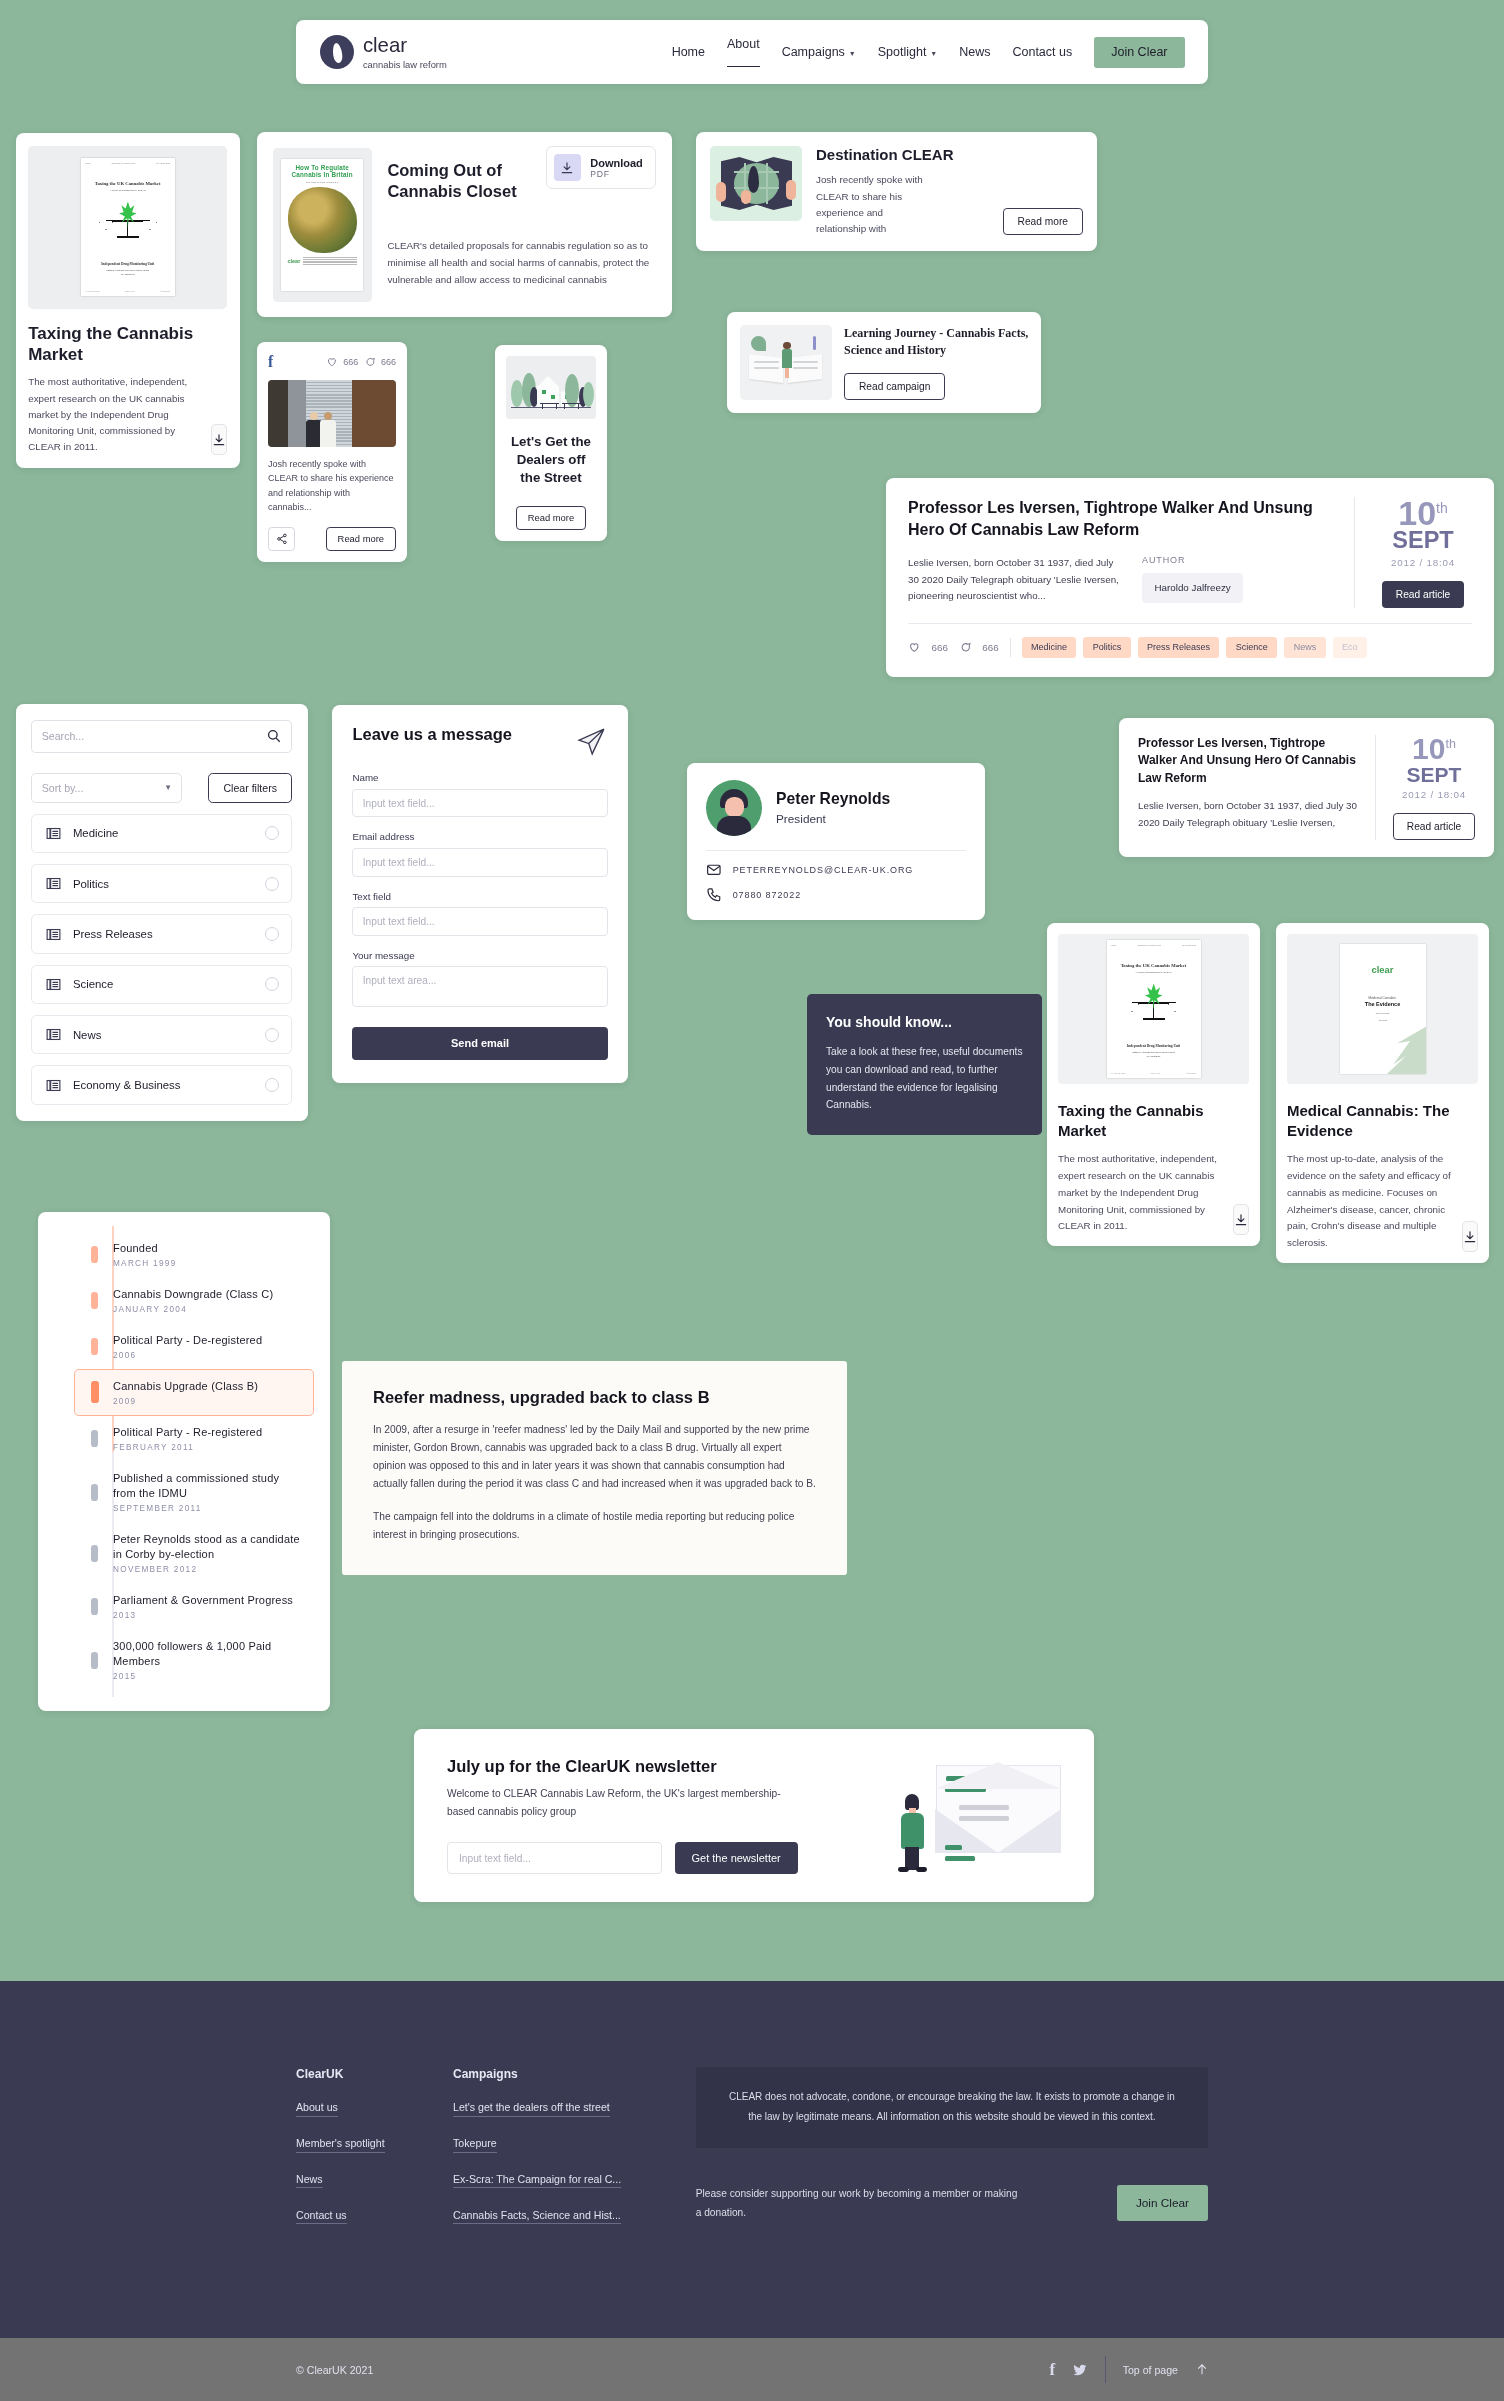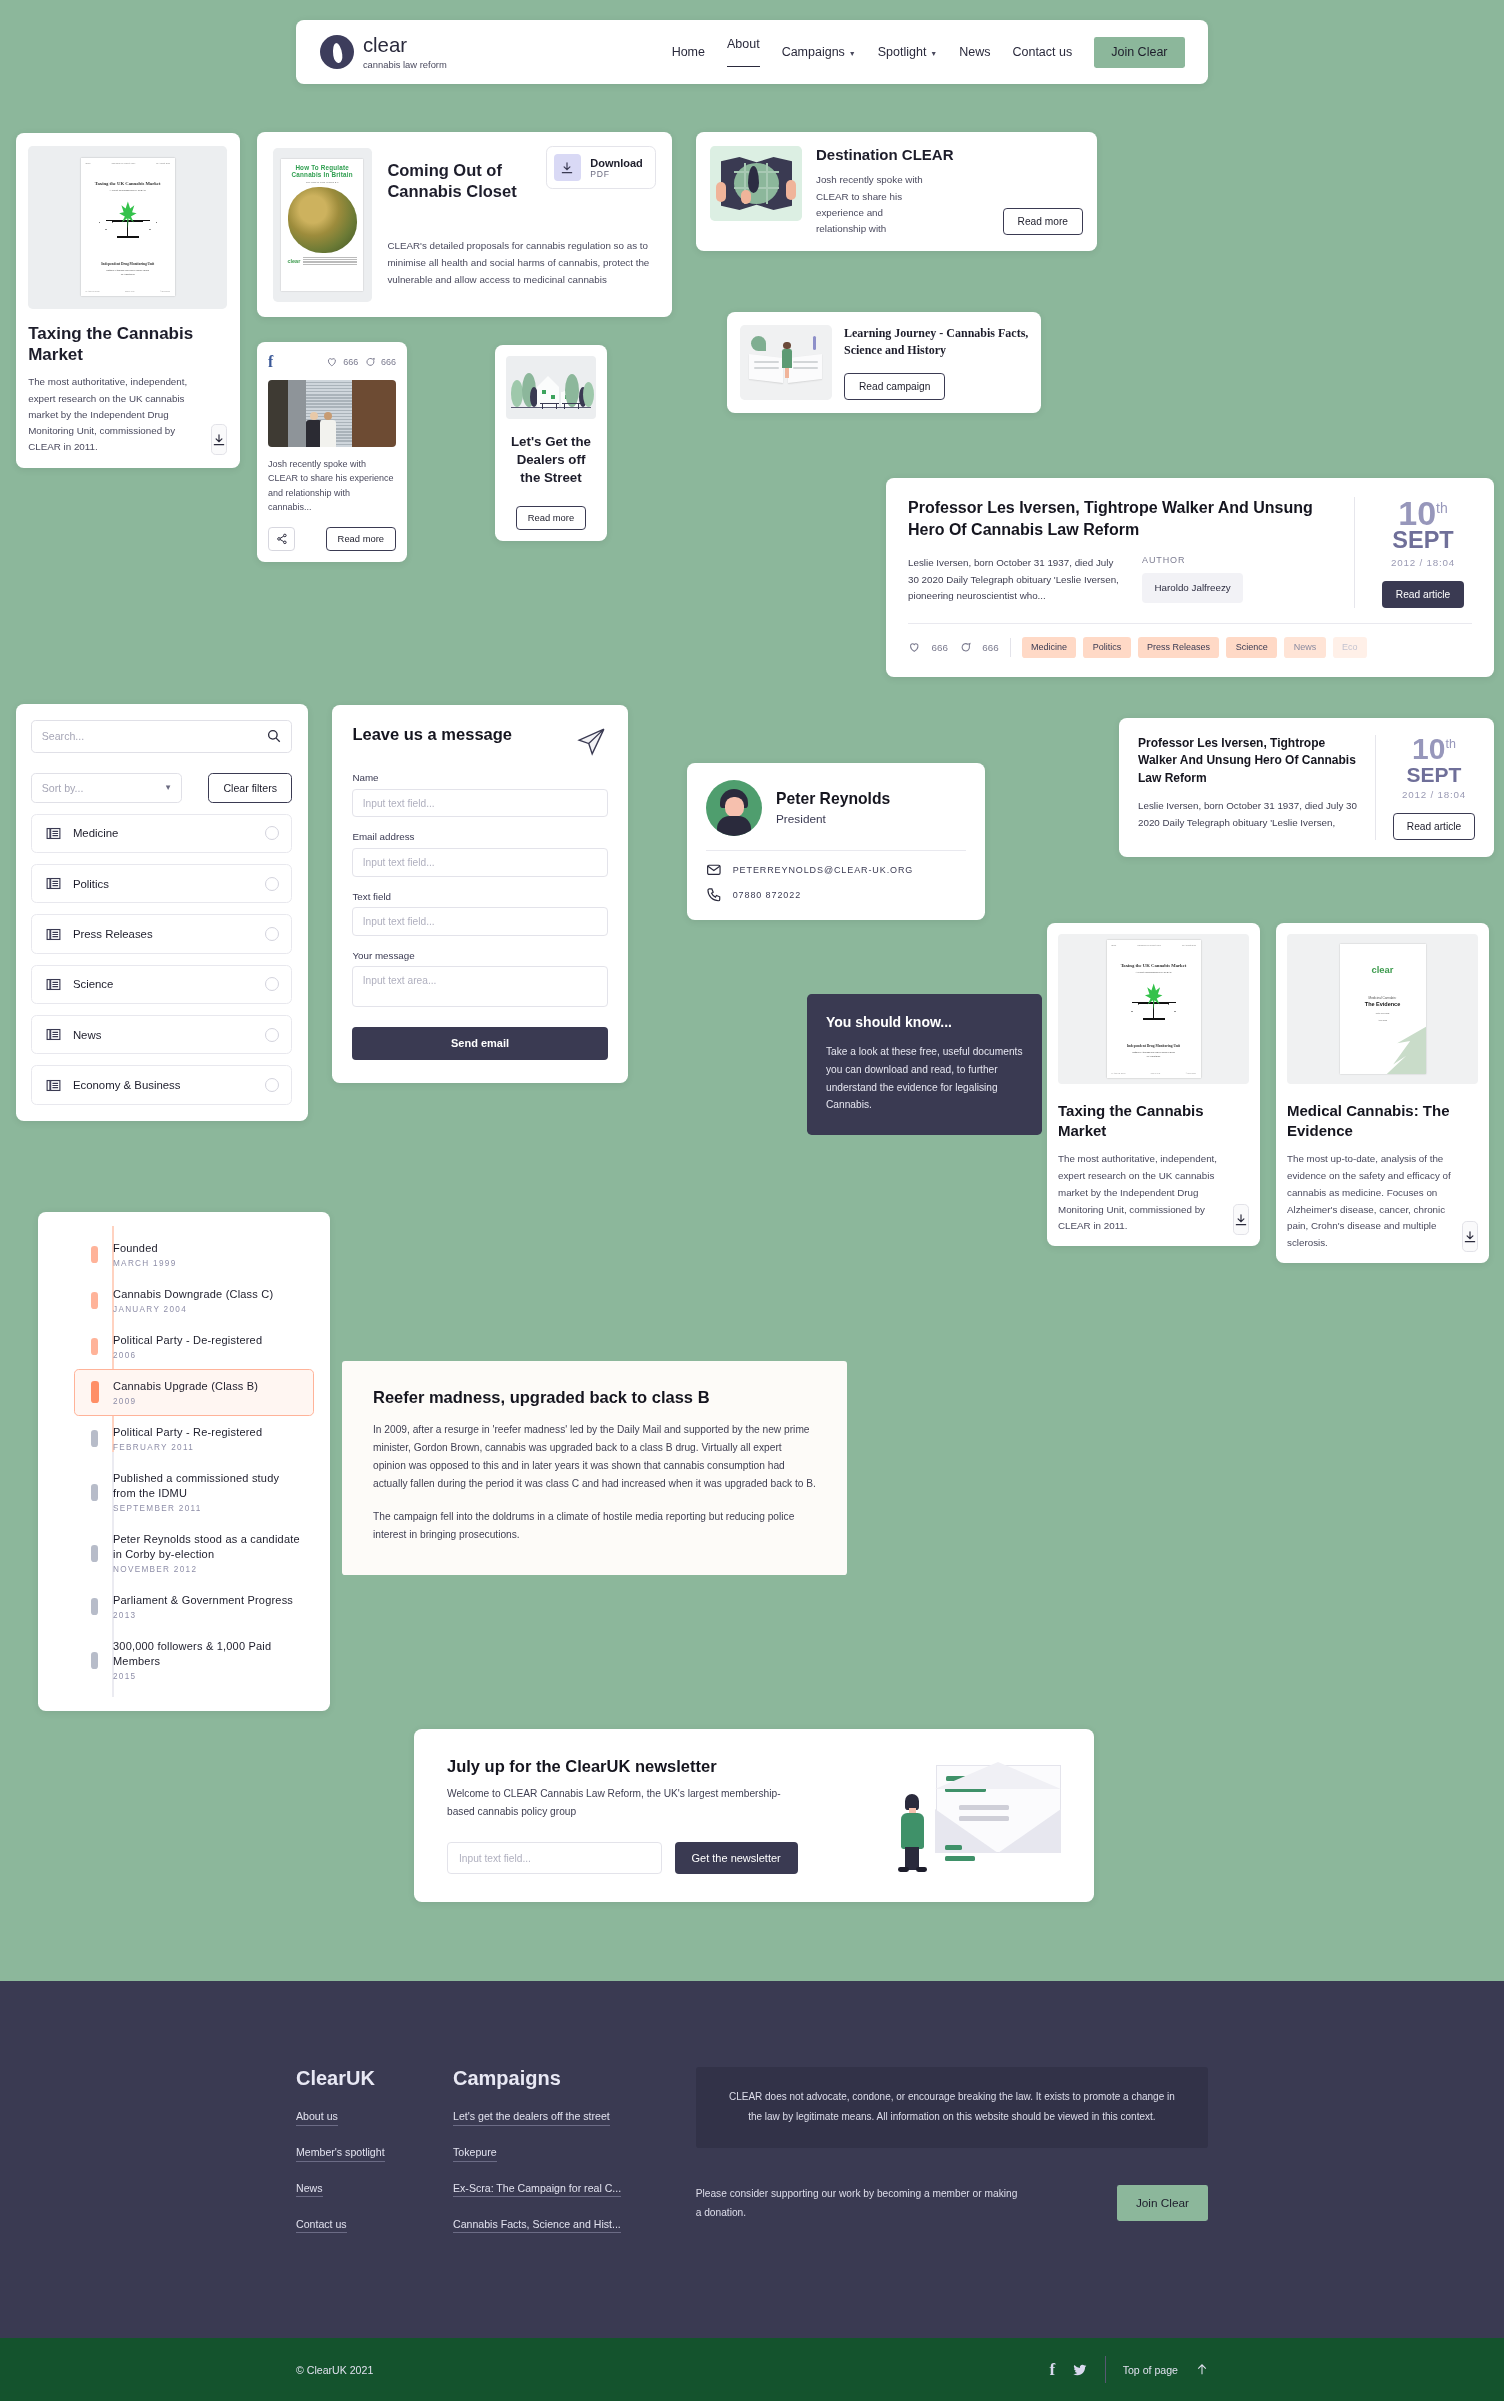--- a/index.html
+++ b/index.html
@@ -324,32 +324,32 @@
   .nl-illus .person2 .cb { position: absolute; left: 4.7px; top: 19px; width: 23.5px; height: 36px;
     background: #3f9169; border-radius: 6.3px 6.3px 2.4px 2.4px; }
   .nl-illus .person2 .lg { position: absolute; left: 9.4px; top: 53px; width: 14px; height: 23.5px; background: #2a2a3c; }
   .nl-illus .person2 .ft { position: absolute; bottom: 0; width: 11px; height: 4.7px; background: #1d1d2b; border-radius: 2.4px; }
 
   
   #footer { left: 0; top: 1981px; width: 1505px; height: 420px; background: #3a3a52; }
   .ft-inner { position: absolute; left: 296px; top: 86px; width: 912px; display: flex; }
   .ft-col { width: 157px; }
   .ft-col.wide { width: 227px; }
-  .ft-h { font-size: 20px; font-weight: bold; color: #e8e8f4; }
+  .ft-h { font-size: 12px; font-weight: bold; color: #e8e8f4; }
   .ft-link { display: inline-block; font-size: 10.6px; color: #e2e2ef;
     margin-top: 20.4px; border-bottom: 0.8px solid #6b6b85; padding-bottom: 2.4px; cursor: pointer; }
   .ft-right { flex: 1; margin-left: 15.7px; }
   .disclaimer { background: #323248; border-radius: 3.1px; padding: 20.4px 25px; text-align: center;
     font-size: 10px; color: #dedeeb; line-height: 2; }
   .support-row { display: flex; align-items: center; margin-top: 36px; }
   .support-txt { font-size: 10.2px; color: #dedeeb; line-height: 1.9; width: 329px; }
   #footer-join { margin-left: auto; background: #8cb79b; color: #1d1d2b; border: none;
     border-radius: 2.4px; font-size: 11.8px; padding: 11px 19px; cursor: pointer; font-family: inherit; }
   .ft-bar { position: absolute; left: 0; bottom: 0; width: 1505px; height: 63px;
-    background: #14532d; }
+    background: #737373; }
   .ft-bar-inner { position: absolute; left: 296px; right: 296px; top: 0; height: 63px;
     display: flex; align-items: center; }
   .copyright { font-size: 10.6px; color: #e0e0ee; }
   .ft-social { margin-left: auto; display: flex; align-items: center; gap: 17px; }
   .ft-social .sep { width: 0.8px; height: 27px; background: #585873; }
   .ft-top { font-size: 10.6px; color: #e0e0ee; cursor: pointer; }
 </style>
 </head>
 <body>
 

